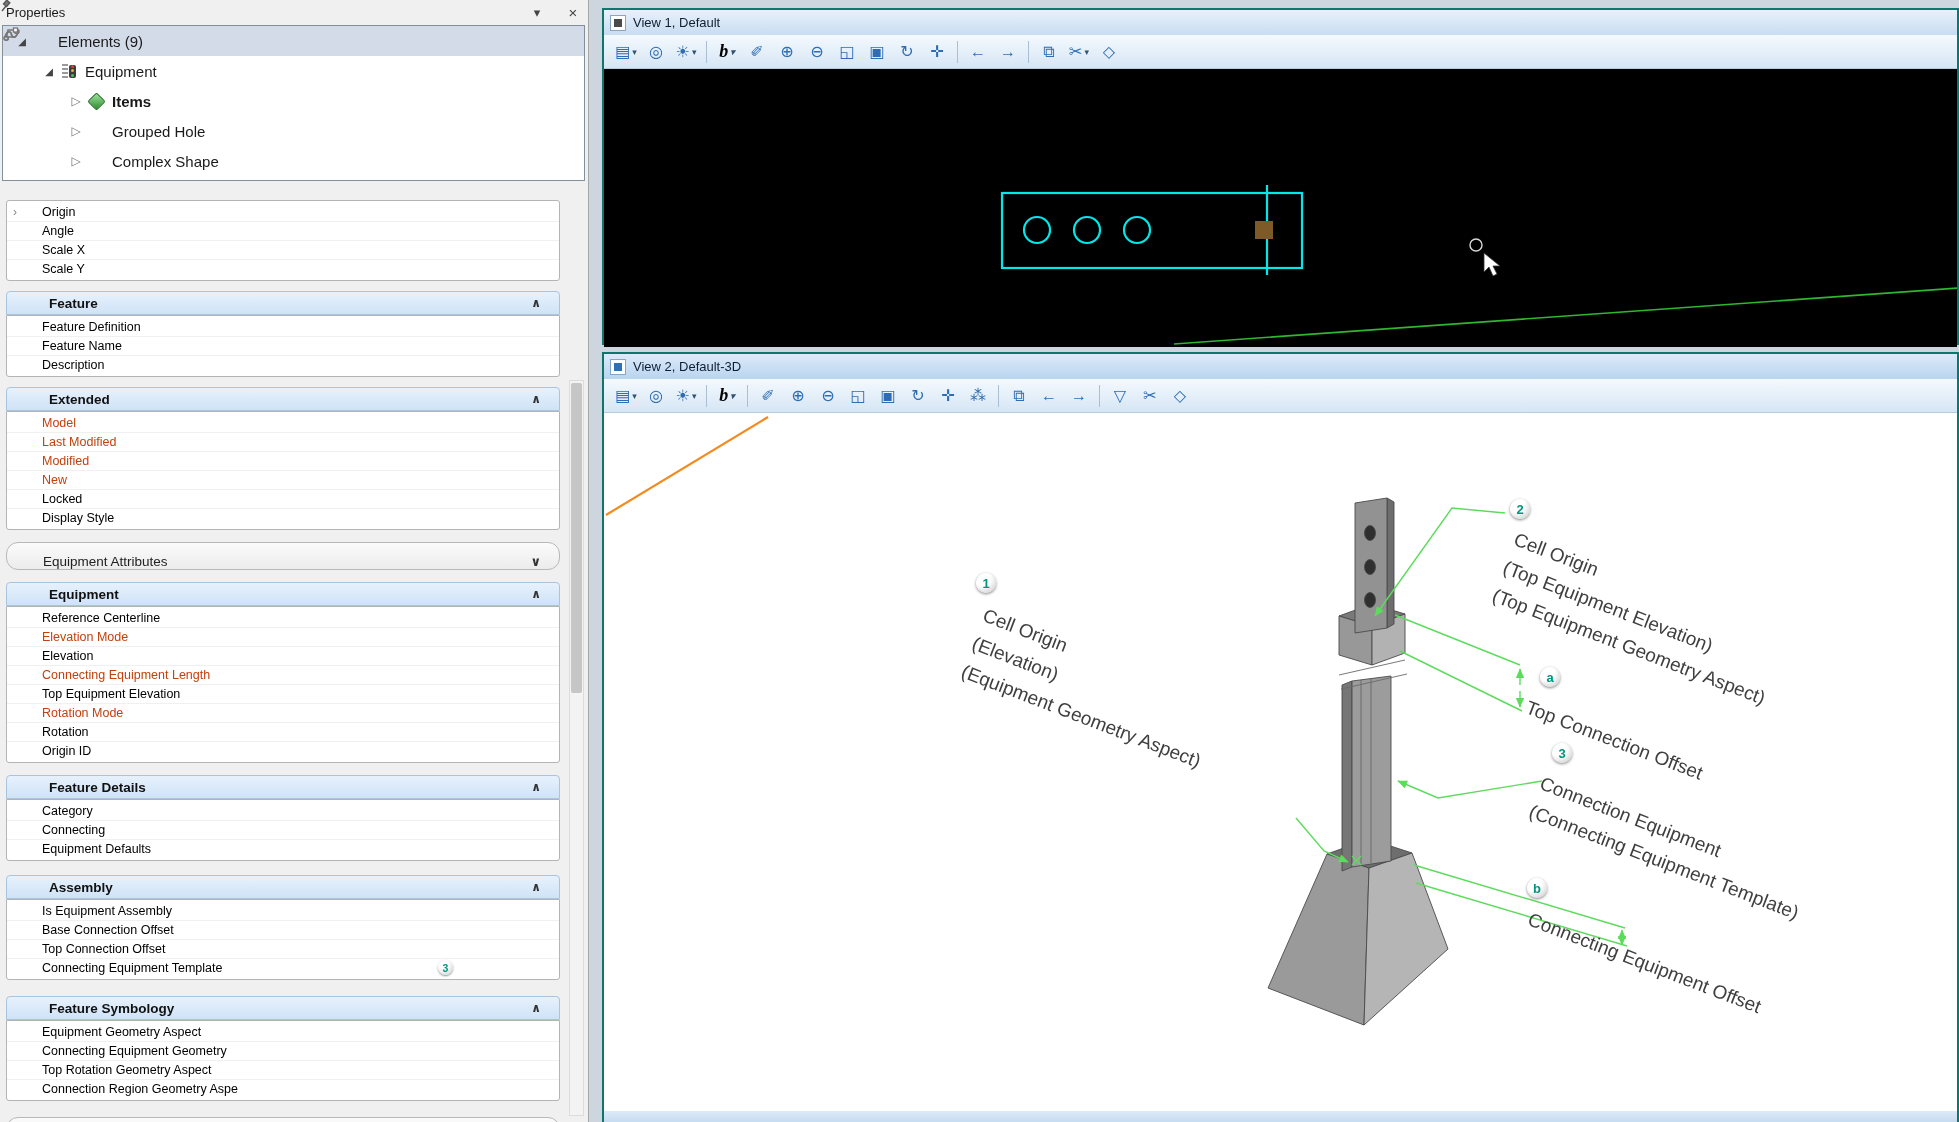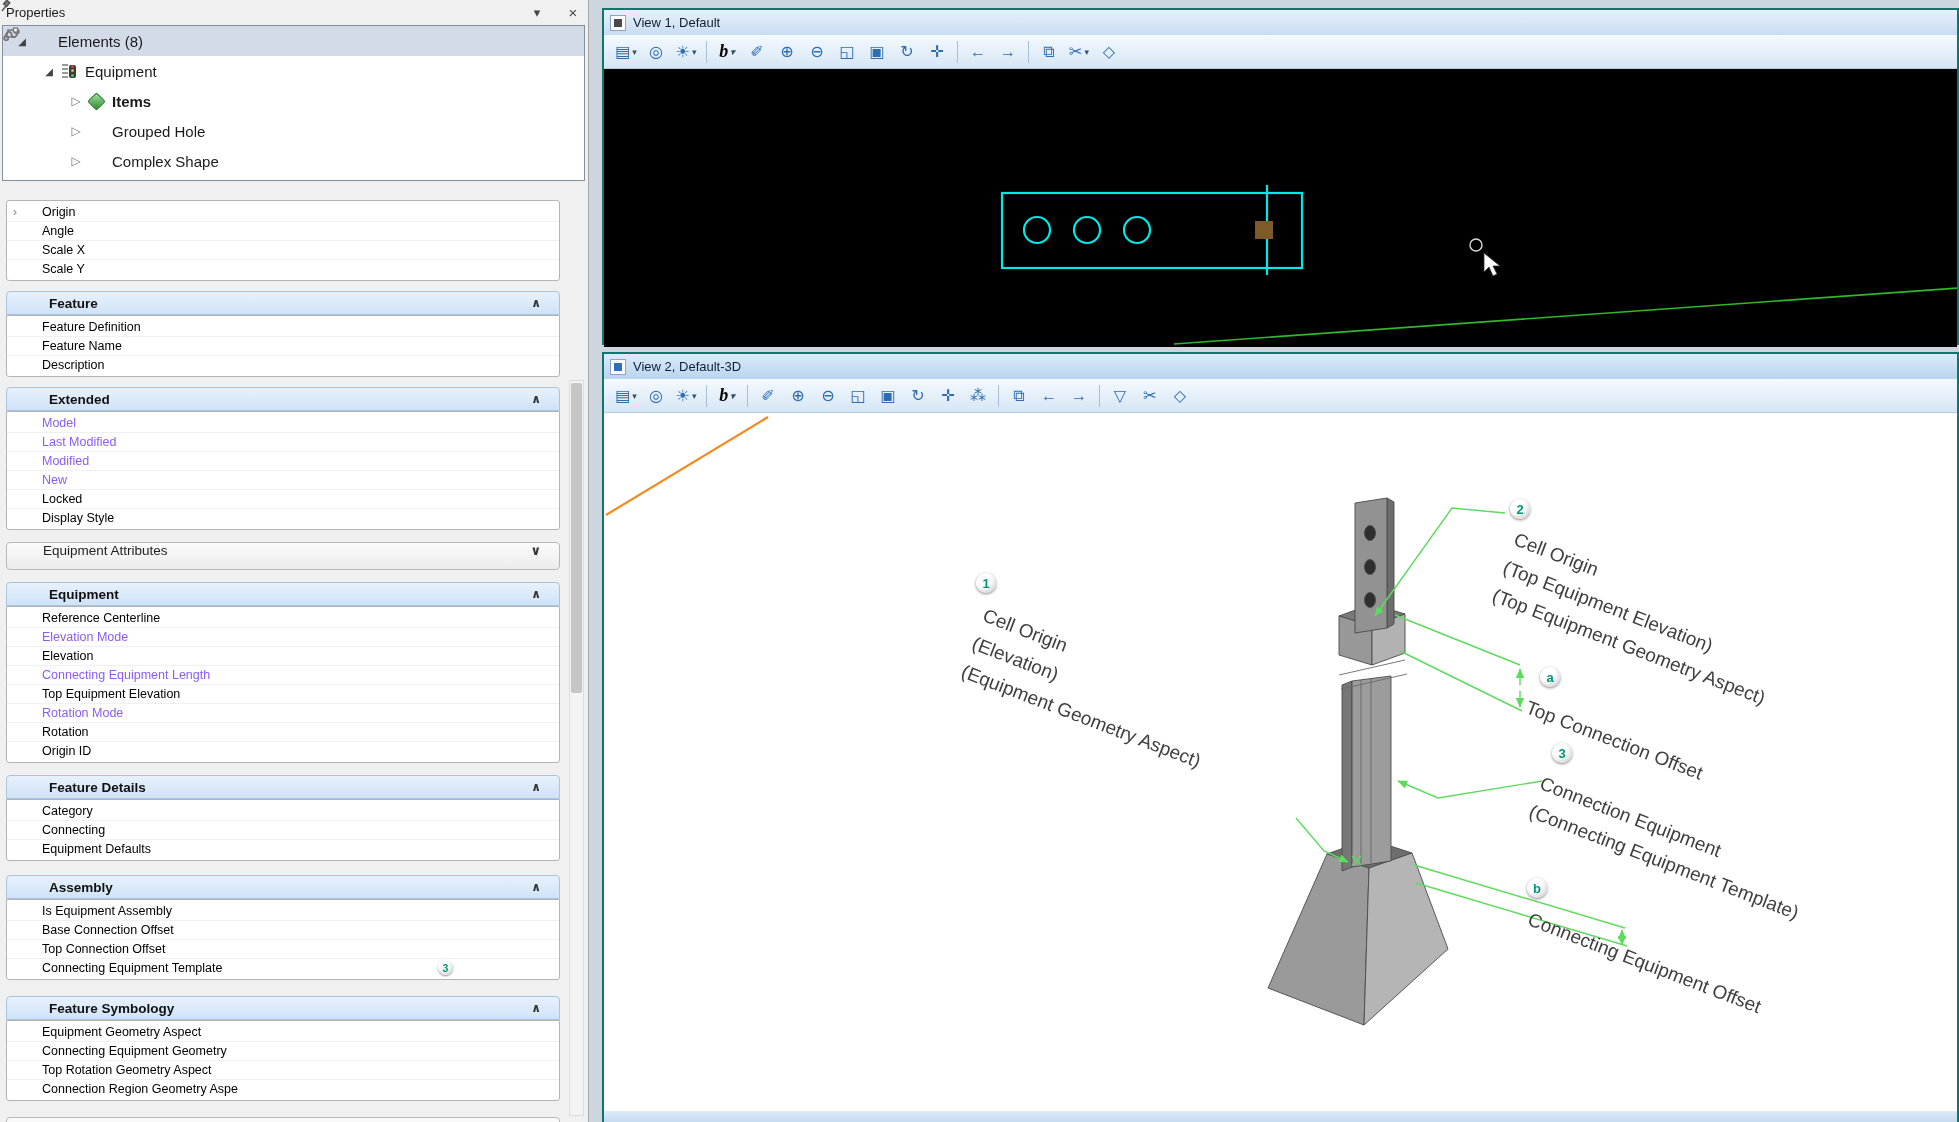--- a/index.html
+++ b/index.html
@@ -29,29 +29,29 @@
   .tl-dot{width:3px;height:3px;border-radius:50%;}
   
   #grid-area{position:absolute;left:0;top:186px;width:566px;bottom:0;overflow:hidden;}
   .gsection{margin:12px 6px 0 6px;}
   .ghead{height:22px;background:linear-gradient(#e7f1fc,#cfe3f7);border:1px solid #a9c4de;border-radius:4px 4px 0 0;
     display:flex;align-items:center;font-size:13.5px;font-weight:bold;color:#111;padding-left:42px;}
   .ghead .chev{margin-left:auto;margin-right:18px;font-size:12px;color:#333;font-weight:bold;}
   .gbox{background:#fff;border:1px solid #b4b4b4;border-radius:0 0 3px 3px;padding:2px 0;}
   .gbox.noh{border-radius:3px;}
   .collapsed-bar{height:26px;margin:12px 6px 0 6px;background:linear-gradient(#fbfbfb,#ececec);
-    border:1px solid #b8b8b8;border-radius:4px;display:flex;align-items:flex-start;font-size:13.5px;color:#222;
+    border:1px solid #b8b8b8;border-radius:12px;display:flex;align-items:flex-end;font-size:13.5px;color:#222;
     padding-left:36px;}
   .collapsed-bar .chev{margin-left:auto;margin-right:18px;font-size:13px;color:#333;font-weight:bold;}
   .prow{height:18px;display:flex;align-items:center;font-size:12.5px;position:relative;
     border-bottom:1px solid #f0f0f0;}
   .prow:last-child{border-bottom:none;}
   .pgut{width:16px;text-align:center;color:#888;font-size:12px;}
   .plabel{width:196px;padding-left:19px;color:#000;white-space:nowrap;overflow:hidden;}
-  .plabel.gray{color:#8b5cf6;}
+  .plabel.gray{color:#c2410c;}
   .badge{display:inline-flex;align-items:center;justify-content:center;width:15px;height:15px;border-radius:50%;
     background:radial-gradient(circle at 35% 28%,#ffffff 35%,#c9c9c9);box-shadow:0 1px 2px rgba(0,0,0,.45);
     color:var(--badge);font-size:10.5px;font-weight:bold;margin-left:12px;flex:none;}
   .badge.abs{position:absolute;top:1px;margin:0;}
   #pscroll{position:absolute;right:4px;top:380px;bottom:6px;width:13px;background:#f3f3f3;border:1px solid #dcdcdc;}
   #pscroll-thumb{position:absolute;left:1px;right:1px;top:2px;height:310px;background:#c6c6c6;border-radius:2px;}
   
   .viewwin{position:absolute;left:602px;width:1357px;border:2px solid #0f766e;box-sizing:border-box;background:#dce8f6;}
   #view1{top:8px;height:337px;}
   #view2{top:352px;height:770px;}
@@ -101,21 +101,21 @@
   <div id="tree-box">
       <div class="tree-row selected" style="padding-left: 10px;">
         <span class="tree-expander">◢</span>
         <span class="tree-icon">
           <svg width="17" height="16" viewBox="0 0 17 16">
             <path class="ico-complex" d="M2 11 C4 4.5,7.5 4.5,8.5 8.5 C9.5 12.5,13 12.5,15 6"></path>
             <circle class="ico-complex" cx="3.2" cy="12.2" r="2"></circle>
             <circle class="ico-complex" cx="13.8" cy="5.4" r="2"></circle>
           </svg>
         </span>
-        <span style="margin-left: 5px;">Elements (8)</span>
+        <span style="margin-left: 5px;">Elements (9)</span>
       </div>
       <div class="tree-row" style="padding-left: 37px;">
         <span class="tree-expander">◢</span>
         <span class="tree-icon">
           <span class="tl-wrap">
             <span class="tl-rail"></span>
             <span class="tl-body">
               <span class="tl-dot" style="background:#e03a3a"></span>
               <span class="tl-dot" style="background:#e0b33a"></span>
               <span class="tl-dot" style="background:#45c94a"></span>

